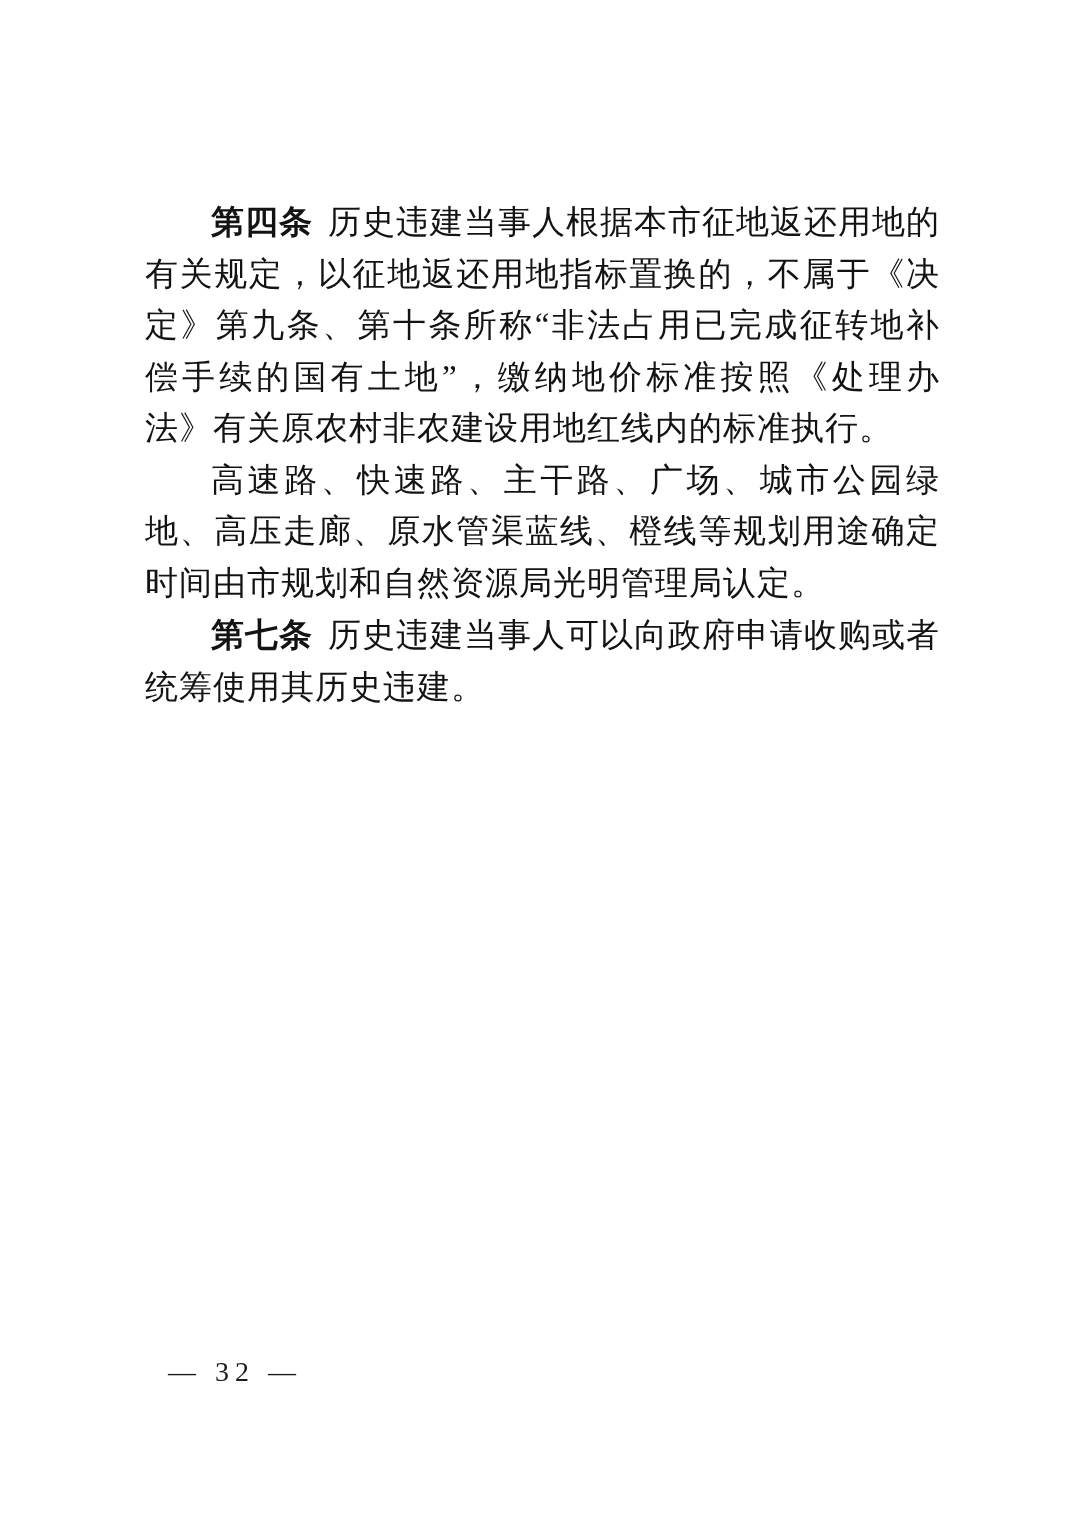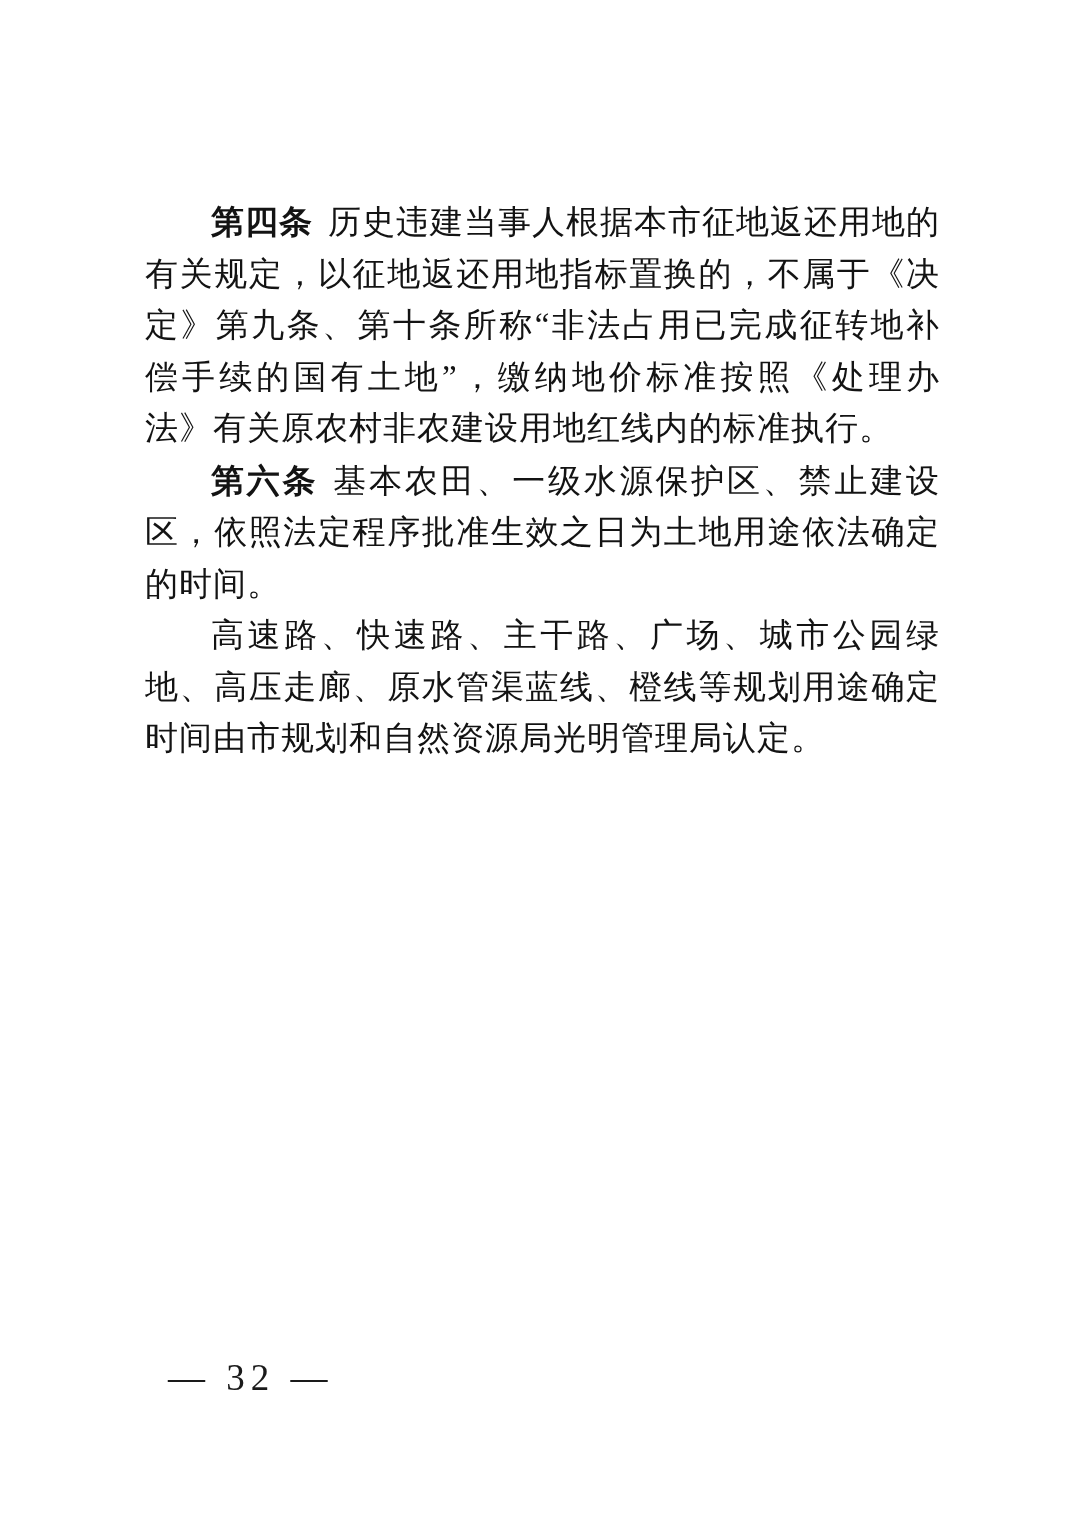--- a/index.html
+++ b/index.html
@@ -35,29 +35,29 @@
   .content p b.lead {
     font-weight: bold;
     font-family: "Liberation Sans", "DejaVu Sans", sans-serif;
     margin-right: 0.45em;
   }
   .content p b.lead:empty { display: none; margin-right: 0; }
   .page-number {
     position: absolute;
     left: 168px;
     top: 1356px;
-    font-size: 37px;
+    font-size: 28px;
     letter-spacing: 6px;
     color: #1a1a1a;
     font-family: "Liberation Serif", "DejaVu Serif", serif;
   }
 </style>
 </head>
 <body>
 
 <div class="page">
   <div class="content">
     <p><b class="lead">第四条</b><span>历史违建当事人根据本市征地返还用地的有关规定，以征地返还用地指标置换的，不属于《决定》第九条、第十条所称“非法占用已完成征转地补偿手续的国有土地”，缴纳地价标准按照《处理办法》有关原农村非农建设用地红线内的标准执行。</span></p>
-    <p><b class="lead">第六条</b><span>基本农田、一级水源保护区、禁止建设区，依照法定程序批准生效之日为土地用途依法确定的时间。</span></p>
     <p><span>高速路、快速路、主干路、广场、城市公园绿地、高压走廊、原水管渠蓝线、橙线等规划用途确定时间由市规划和自然资源局光明管理局认定。</span></p>
+    <p><b class="lead">第七条</b><span>历史违建当事人可以向政府申请收购或者统筹使用其历史违建。</span></p>
   </div>
   <div class="page-number">— 32 —</div>
 </div>
 
 </body></html>

